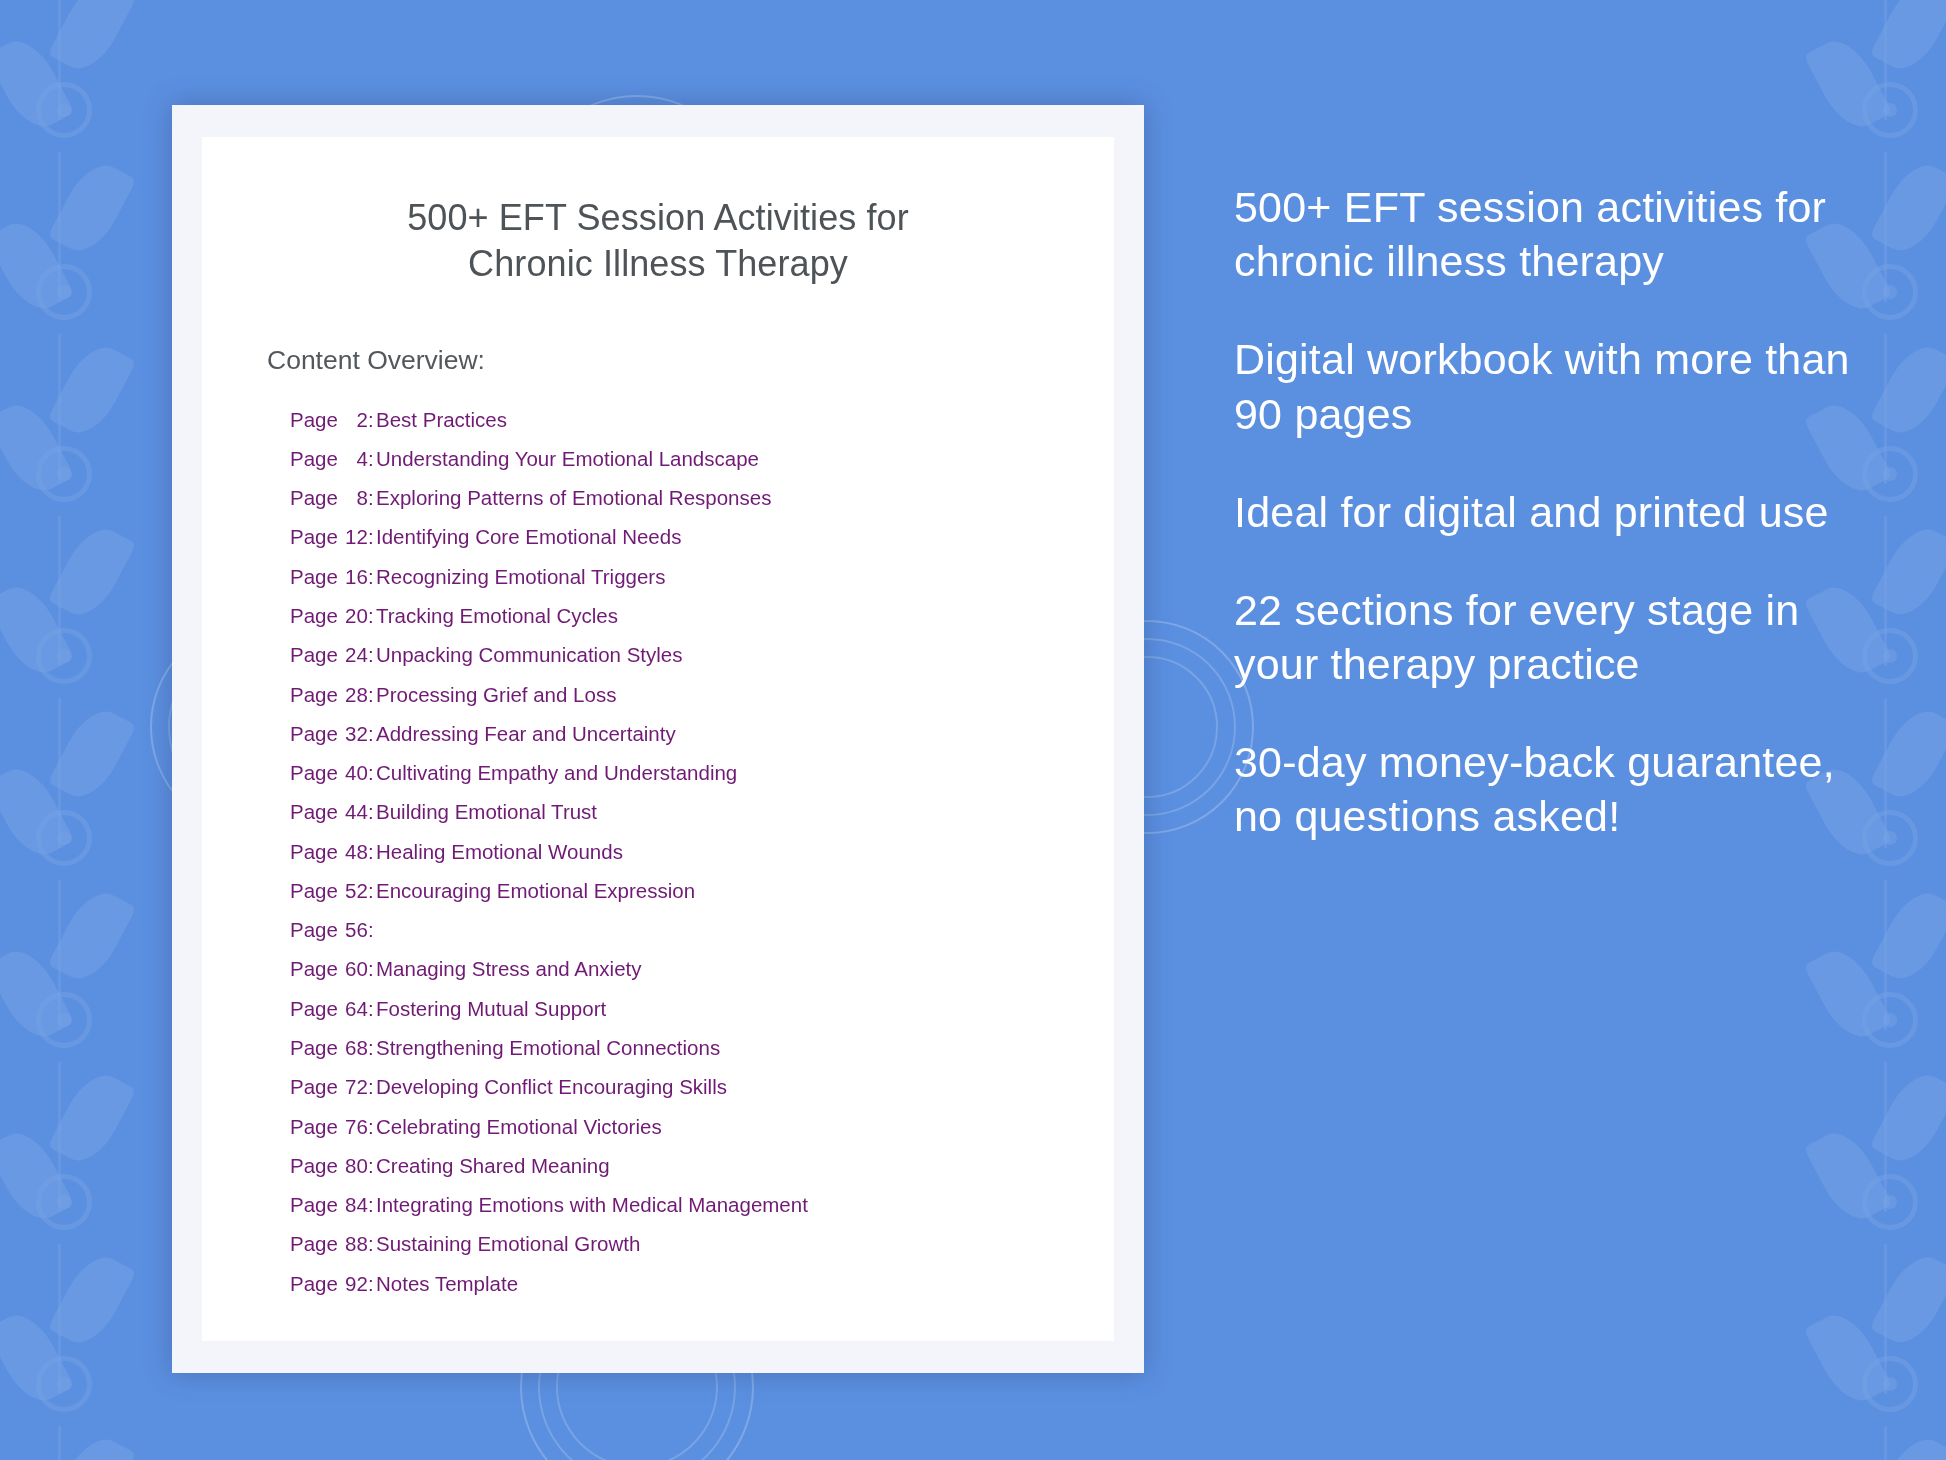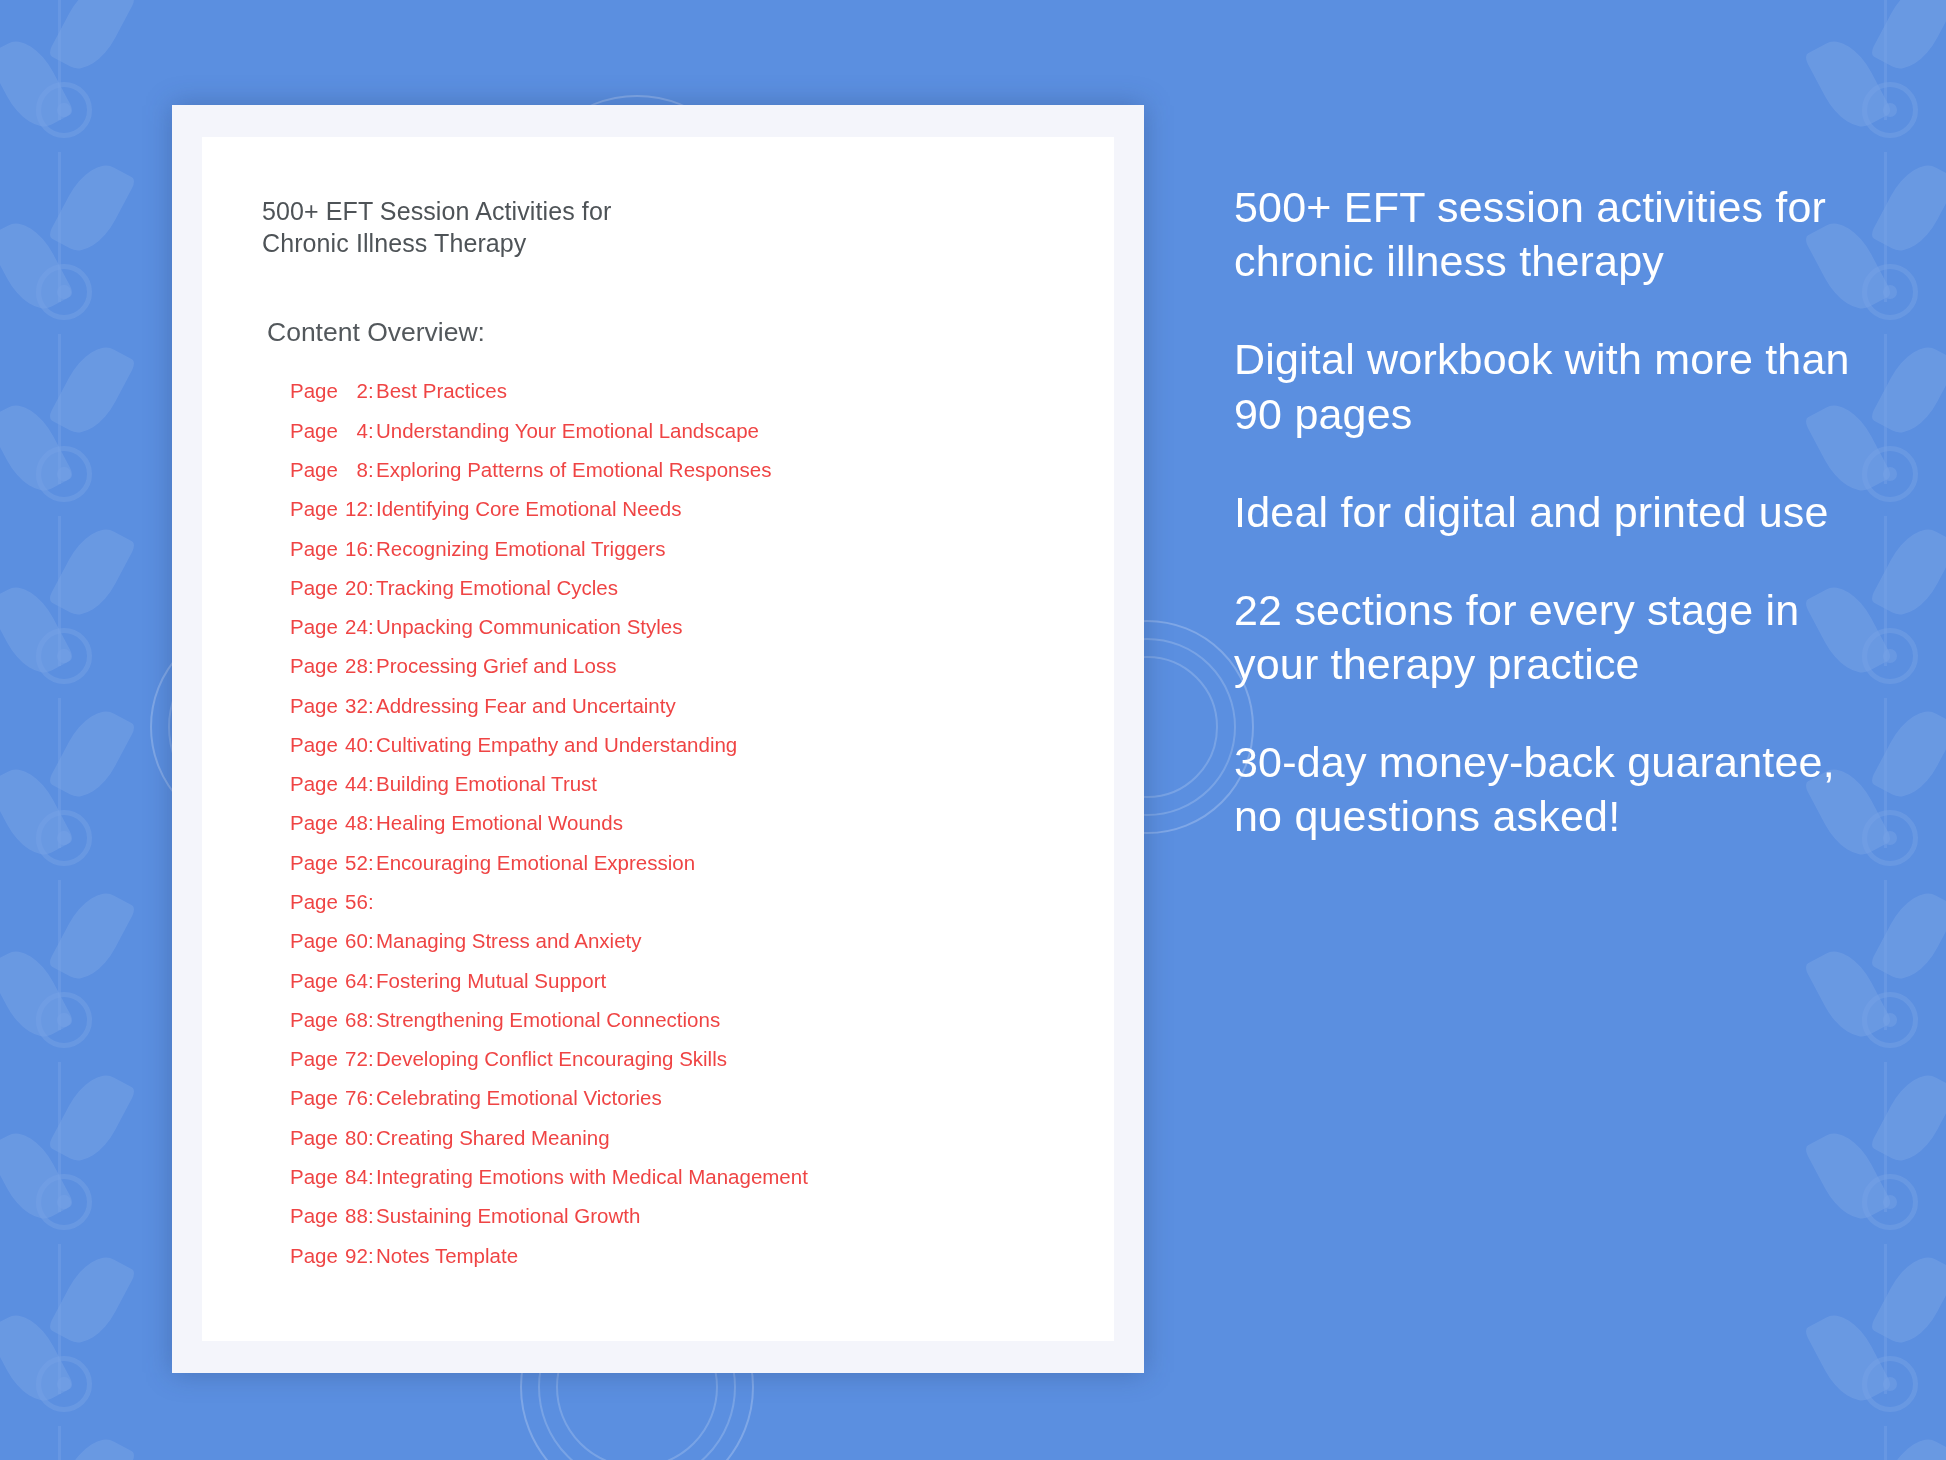--- a/index.html
+++ b/index.html
@@ -100,43 +100,43 @@
     padding: 32px 30px;
   }
   .doc-page {
     width: 100%;
     height: 100%;
     background: #ffffff;
     box-sizing: border-box;
     padding: 40px 60px 30px 60px;
   }
   .doc-title {
-    text-align: left;
+    text-align: center;
     color: #4e5357;
-    font-size: 25px;
+    font-size: 36px;
     line-height: 1.28;
     font-weight: 400;
     margin: 18px 0 0 0;
     letter-spacing: 0.1px;
   }
   .doc-subhead {
     color: #53585c;
     font-size: 26.5px;
     margin: 58px 0 0 5px;
     font-weight: 400;
   }
   .toc {
     margin: 24px 0 0 28px;
     list-style: none;
     padding: 0;
   }
   .toc li {
     display: flex;
     font-size: 20.5px;
-    color: #ef4444;
+    color: #701a75;
     line-height: 1.0;
     padding: 9.4px 0;
     white-space: nowrap;
     align-items: center;
   }
   .toc .pg {
     display: inline-block;
     width: 86px;
     flex: 0 0 86px;
   }

